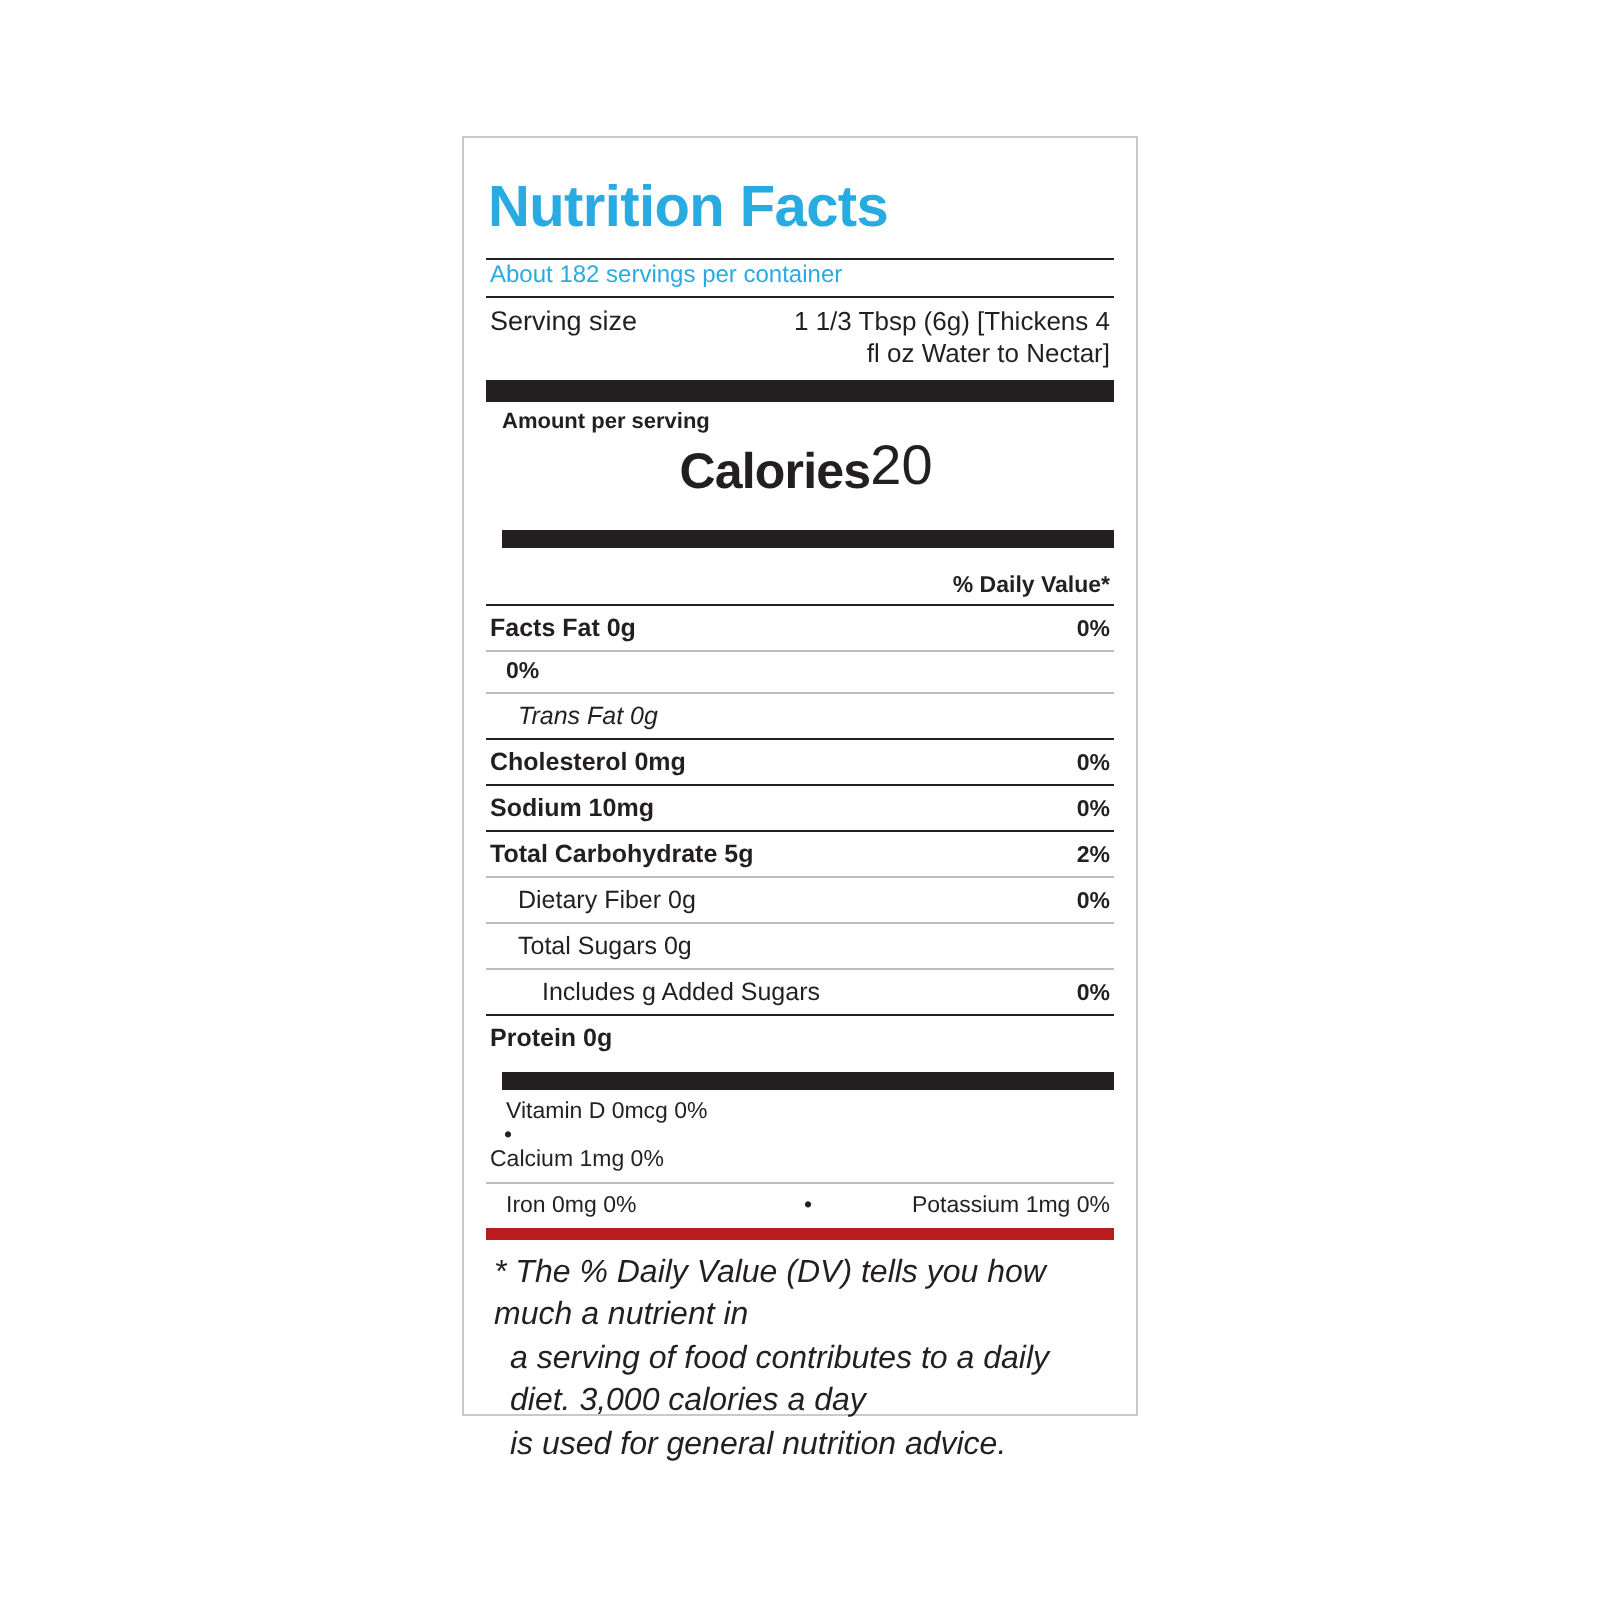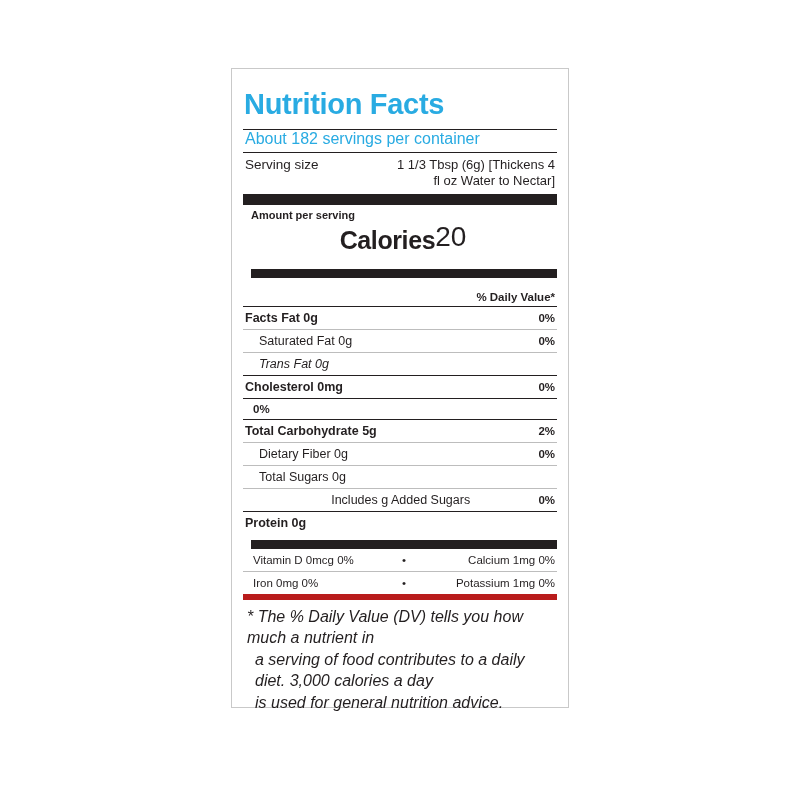--- a/index.html
+++ b/index.html
@@ -48,21 +48,21 @@
     color: #29abe2;
     font-size: 29px;
     font-weight: bold;
     letter-spacing: -0.3px;
     line-height: 1;
     margin: 0 0 10px 0;
     padding-left: 1px;
   }
   .servings {
     color: #29abe2;
-    font-size: 16px;
+    font-size: 12px;
     padding-left: 2px;
     margin-bottom: 4px;
   }
   .rule-thin {
     border-top: 1px solid #231f20;
     height: 0;
   }
   .rule-thick {
     background: #231f20;
     height: 11px;
@@ -139,36 +139,36 @@
     white-space: nowrap;
     padding-left: 8px;
   }
   .bold {
     font-weight: bold;
   }
   .ital {
     font-style: italic;
   }
   .indent1 { padding-left: 14px; }
-  .indent2 { padding-left: 26px; text-align: center; }
+  .indent2 { padding-left: 26px; }
   .light-rule {
     border-top: 1px solid #bdbdbd;
   }
 
   .vitamins {
     padding-top: 0;
   }
   .vit-row {
     display: flex;
     align-items: baseline;
     font-size: 11.5px;
     padding: 5px 2px 5px 2px;
     border-top: 1px solid #bdbdbd;
   }
-  .vit-row.first { border-top: none; }
+  .vit-row.first { border-top: none; flex-direction: column; }
   .vit-left {
     flex: 1 1 50%;
     padding-left: 8px;
   }
   .vit-dot {
     width: 18px;
     text-align: center;
     color: #231f20;
   }
   .vit-right {
@@ -229,35 +229,35 @@
         <div class="spacer-10"></div>
 
         <div class="dv-header">% Daily Value*</div>
 
         <div class="nutrient-row">
           <div class="name bold">Facts Fat 0g</div>
           <div class="pct">0%</div>
         </div>
 
         <div class="nutrient-row light-rule">
-          <div class="name indent1">Saturated Fat 0g</div>
           <div class="pct">0%</div>
         </div>
 
         <div class="nutrient-row light-rule">
           <div class="name indent1 ital">Trans Fat 0g</div>
           <div class="pct"></div>
         </div>
 
         <div class="nutrient-row">
           <div class="name bold">Cholesterol 0mg</div>
           <div class="pct">0%</div>
         </div>
 
         <div class="nutrient-row">
+          <div class="name bold">Sodium 10mg</div>
           <div class="pct">0%</div>
         </div>
 
         <div class="nutrient-row">
           <div class="name bold">Total Carbohydrate 5g</div>
           <div class="pct">2%</div>
         </div>
 
         <div class="nutrient-row light-rule">
           <div class="name indent1">Dietary Fiber 0g</div>

